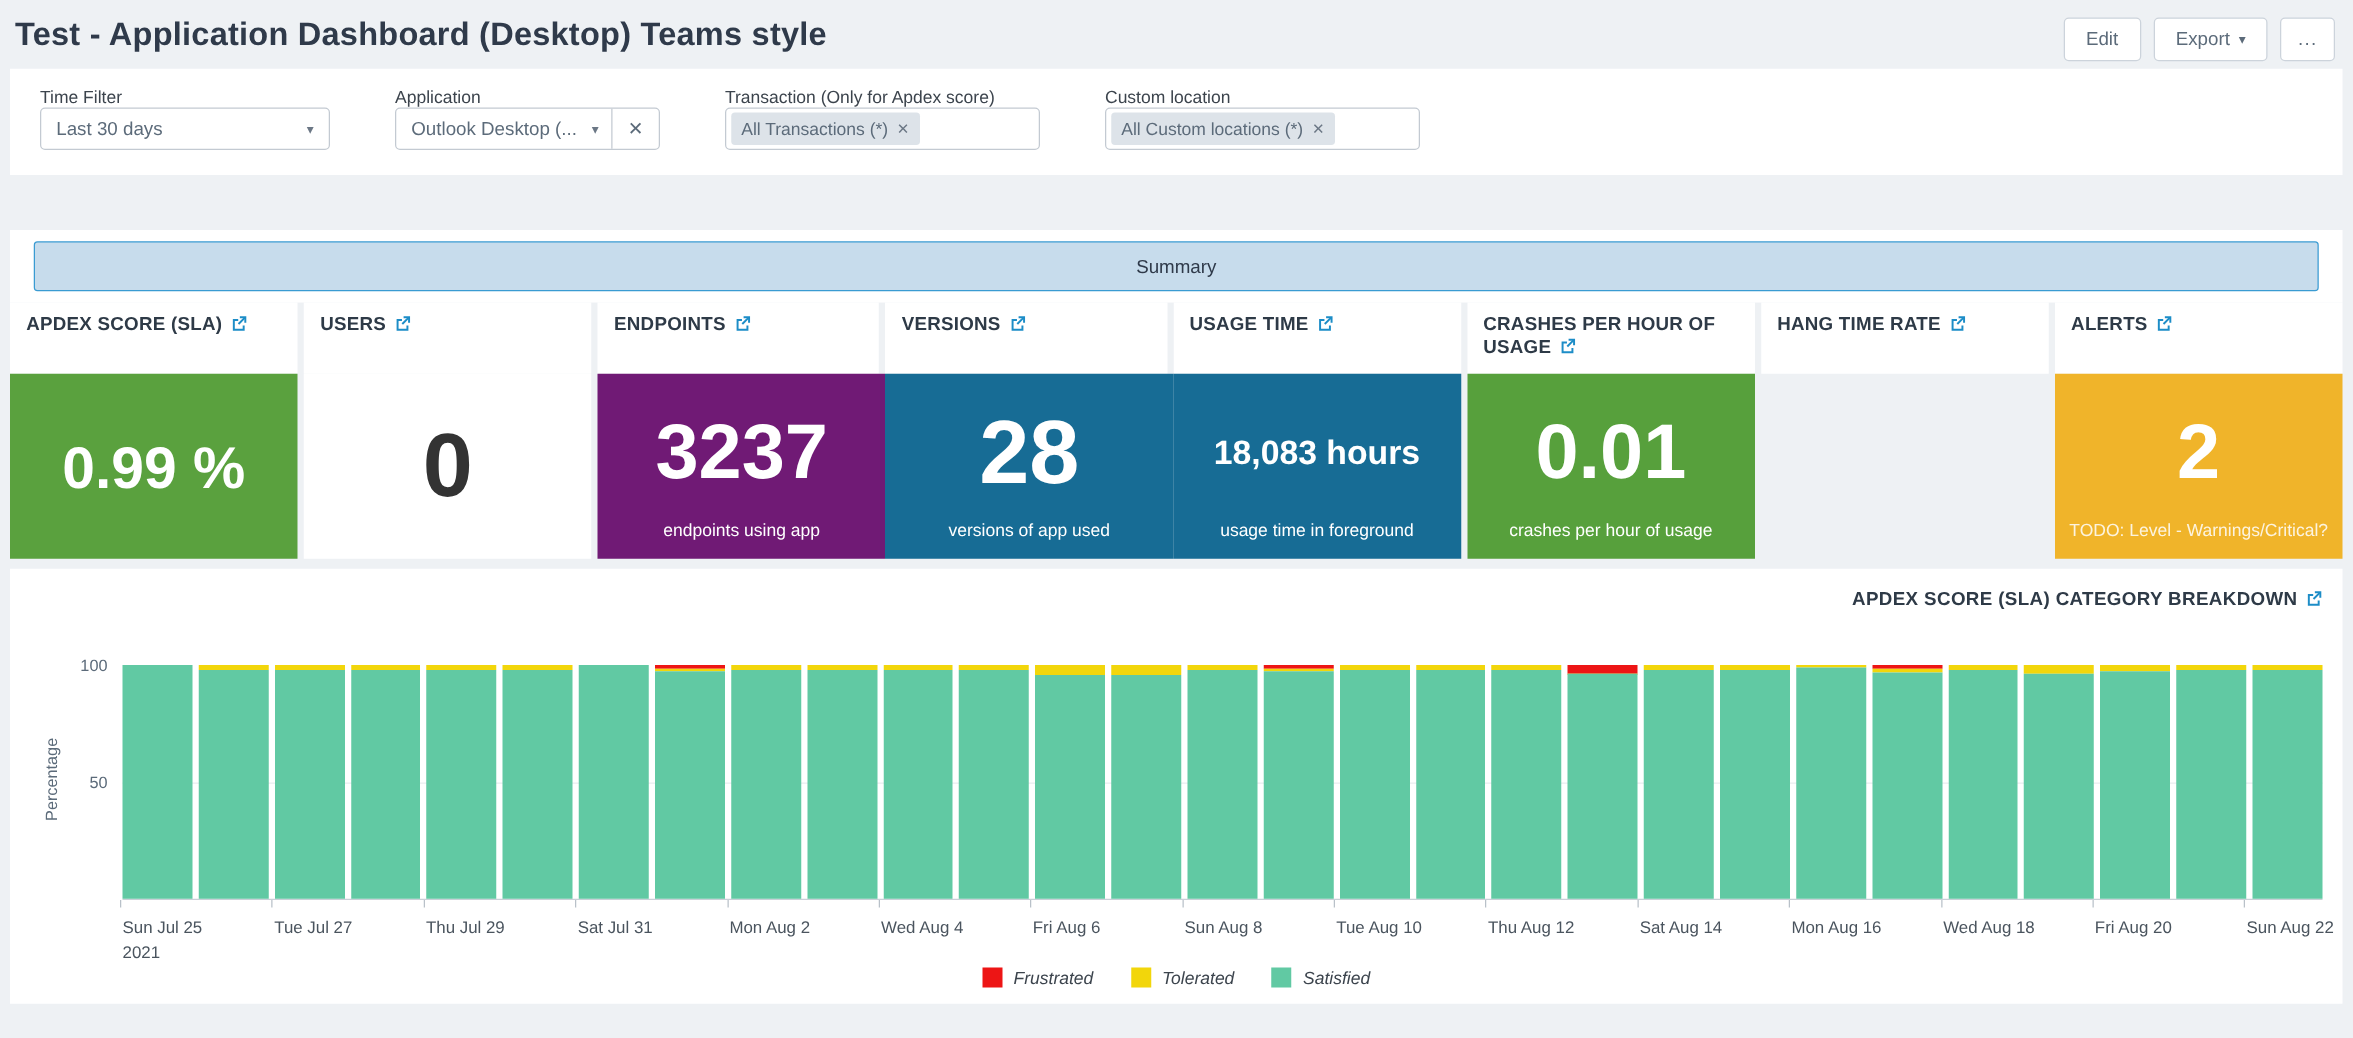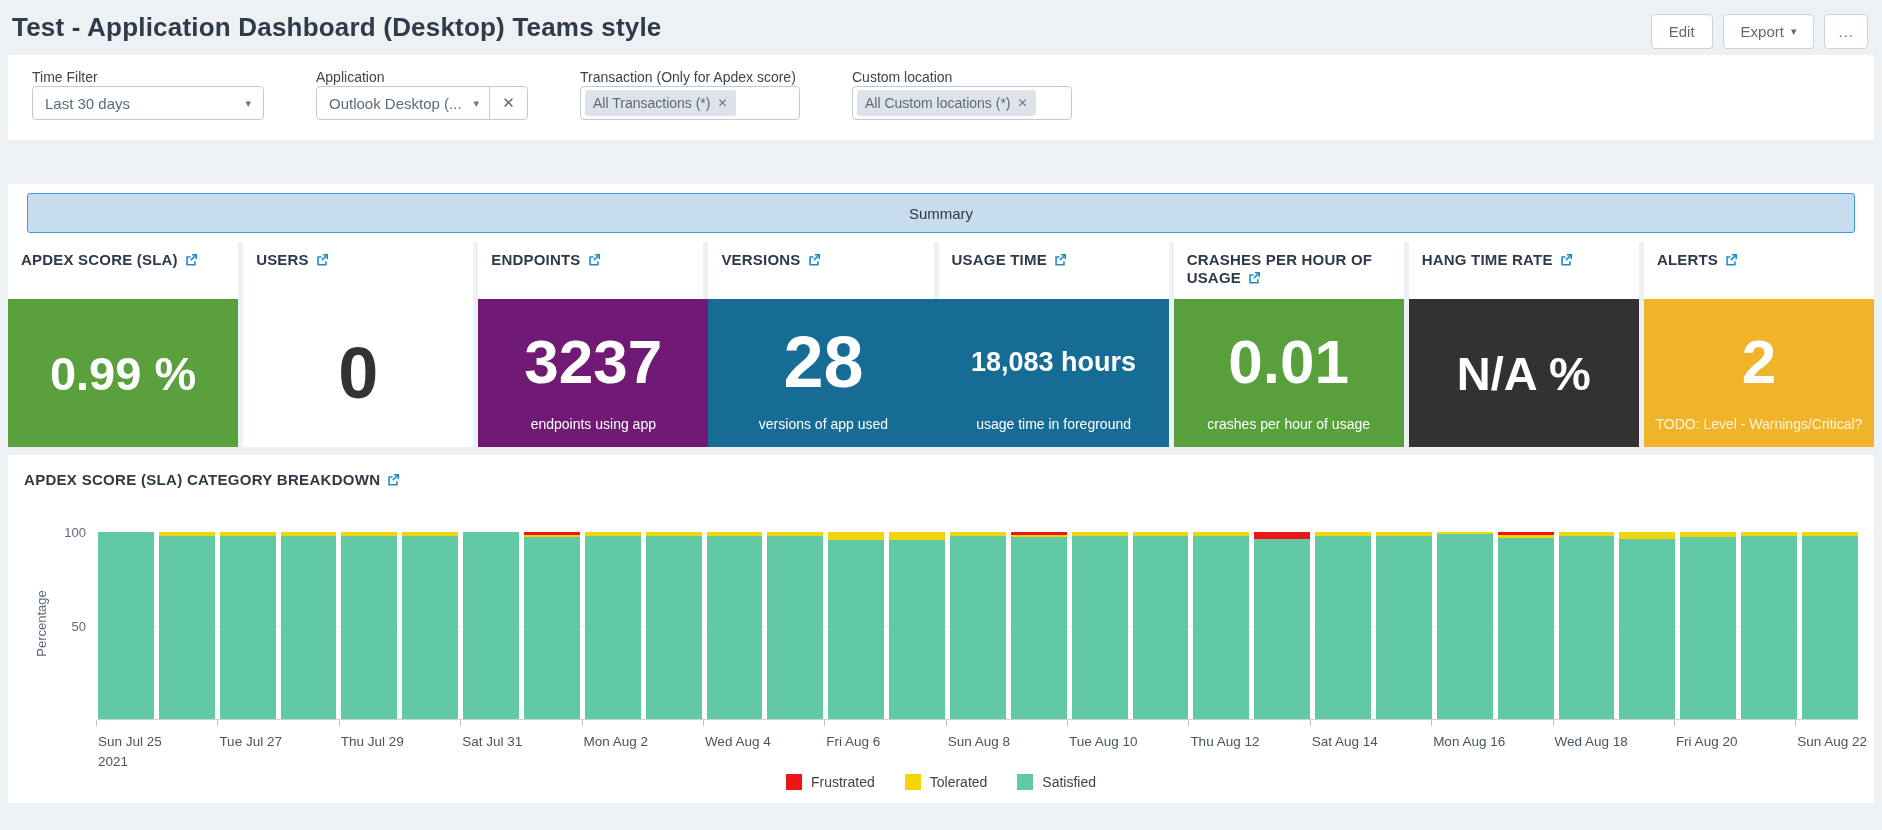--- a/index.html
+++ b/index.html
@@ -20,21 +20,21 @@
   .filters { padding: 14px 24px 20px 24px; display: flex; gap: 52px; margin-bottom: 44px; }
   .filter-group { display: flex; flex-direction: column; gap: 1px; }
   .filter-label { font-size: 14px; color: #3c444d; }
   .control { height: 34px; border: 1px solid #c3cad2; border-radius: 4px; background: #fff;
              display: flex; align-items: center; font-size: 15px; color: #5c6b7a; cursor: pointer; }
   .control.dropdown { width: 232px; padding: 0 12px; justify-content: space-between; }
   .control .caret { font-size: 11px; color: #6b7785; }
   .control.app { width: 212px; padding: 0; }
   .control.app .app-main { flex: 1; display: flex; align-items: center; justify-content: space-between; padding: 0 10px 0 12px; }
   .control.app .x-seg { width: 38px; height: 100%; border-left: 1px solid #c3cad2; display: flex; align-items: center; justify-content: center; color: #5c6b7a; font-size: 15px; }
-  .control.tokenbox { width: 220px; padding: 3px 4px; cursor: text; }
+  .control.tokenbox { width: 252px; padding: 3px 4px; cursor: text; }
   .token { background: #dde3e9; border-radius: 3px; font-size: 14px; color: #5c6b7a; padding: 5px 8px; display: inline-flex; align-items: center; gap: 7px; white-space: nowrap; }
   .token .x { font-size: 12px; color: #6b7785; cursor: pointer; }
 
   
   .summary-panel { padding: 9px 19px; margin-bottom: 0; }
   .summary-btn { height: 40px; background: #c7dcec; border: 1px solid #3a9bd2; border-radius: 3px;
                  display: flex; align-items: center; justify-content: center; font-size: 15px; color: #2f3a4a; cursor: pointer; }
 
   
   .kpi-row { display: flex; margin: 0 8px 8px 8px; }
@@ -49,38 +49,38 @@
   .kpi-big { font-weight: bold; line-height: 1; }
   .size-xl { font-size: 72px; }
   .size-lg { font-size: 62px; }
   .size-md { font-size: 47px; }
   .size-sm { font-size: 27px; }
   .kpi-sub { position: absolute; bottom: 15px; left: 0; right: 0; text-align: center; font-size: 14px; }
   .kpi-big.with-sub { margin-top: -22px; }
 
   
   .chart-panel { padding: 16px 16px 14px 16px; height: 348px; }
-  .chart-title { font-size: 15px; font-weight: bold; color: #2e3a47; letter-spacing: 0.3px; }
+  .chart-title { font-size: 15px; font-weight: bold; color: #2e3a47; letter-spacing: 0.3px; text-align: right; }
   .chart-wrap { position: relative; margin-top: 42px; padding-left: 74px; }
   .ylabel { position: absolute; left: -28px; top: 84px; transform: rotate(-90deg); transform-origin: center;
             font-size: 13px; color: #5c6b7a; width: 90px; text-align: center; }
   .plot { position: relative; height: 188px; border-bottom: 1px solid #c9d0d7; }
   .plot .gridline { position: absolute; left: 0; right: 0; top: 50%; border-top: 1px solid #e9edf0; }
   .ytick { position: absolute; right: calc(100% + 12px); font-size: 13px; color: #5c6b7a; transform: translateY(-50%); }
   .ytick.t100 { top: 0; }
   .ytick.t50 { top: 50%; }
   .bars { position: absolute; inset: 0; display: flex; gap: 5px; align-items: stretch; }
   .bar-col { flex: 1 1 0; display: flex; flex-direction: column; }
   .bar-seg { width: 100%; }
   .xlabels { display: flex; margin-top: 0; height: 52px; }
   .xslot { flex: 1 1 0; position: relative; }
   .xslot.tick::before { content: ""; position: absolute; left: -2px; top: 0; width: 1px; height: 6px; background: #b9c1c9; }
   .xslot .xtext { position: absolute; left: 0; top: 12px; font-size: 13.5px; color: #4a545e; white-space: nowrap; line-height: 1.45; }
   .legend { display: flex; justify-content: center; gap: 30px; margin-top: 2px; }
-  .legend-item { display: flex; align-items: center; gap: 9px; font-size: 14px; color: #3c444d; cursor: pointer; }
+  .legend-item { display: flex; align-items: center; gap: 9px; font-size: 14px; color: #3c444d; cursor: pointer; font-style: italic; }
   .legend-swatch { width: 16px; height: 16px; display: inline-block; }
 </style>
 </head>
 <body>
 
 <div class="topbar">
   <div class="page-title">Test - Application Dashboard (Desktop) Teams style</div>
   <div class="topbar-buttons">
     <button class="btn">Edit</button>
     <button class="btn">
@@ -197,23 +197,20 @@
         <div class="kpi-big size-lg with-sub" style="color: rgb(255, 255, 255);">0.01</div>
         <div class="kpi-sub" style="color: rgb(255, 255, 255);">crashes per hour of usage</div>
       </div>
     </div>
     <div class="kpi-card">
       <div class="kpi-head"><span>HANG TIME RATE</span><span class="ext-icon"><svg width="14" height="14" viewBox="0 0 16 16">
             <path d="M12.5 9.5v4h-9v-9h4" fill="none" stroke="#1d8dc7" stroke-width="1.8"></path>
             <path d="M9 2h5v5" fill="none" stroke="#1d8dc7" stroke-width="1.8"></path>
             <path d="M13.6 2.4L7.8 8.2" fill="none" stroke="#1d8dc7" stroke-width="1.8"></path>
           </svg></span></div>
-      <div class="kpi-value" style="background: rgb(50, 50, 50);">
-        <div class="kpi-big size-md" style="color: rgb(255, 255, 255);">N/A %</div>
-      </div>
     </div>
     <div class="kpi-card">
       <div class="kpi-head"><span>ALERTS</span><span class="ext-icon"><svg width="14" height="14" viewBox="0 0 16 16">
             <path d="M12.5 9.5v4h-9v-9h4" fill="none" stroke="#1d8dc7" stroke-width="1.8"></path>
             <path d="M9 2h5v5" fill="none" stroke="#1d8dc7" stroke-width="1.8"></path>
             <path d="M13.6 2.4L7.8 8.2" fill="none" stroke="#1d8dc7" stroke-width="1.8"></path>
           </svg></span></div>
       <div class="kpi-value" style="background: rgb(240, 180, 42);">
         <div class="kpi-big size-lg with-sub" style="color: rgb(255, 255, 255);">2</div>
         <div class="kpi-sub" style="color: rgb(255, 255, 255); opacity: 0.85; margin-top: 20px;">TODO: Level - Warnings/Critical?</div>

